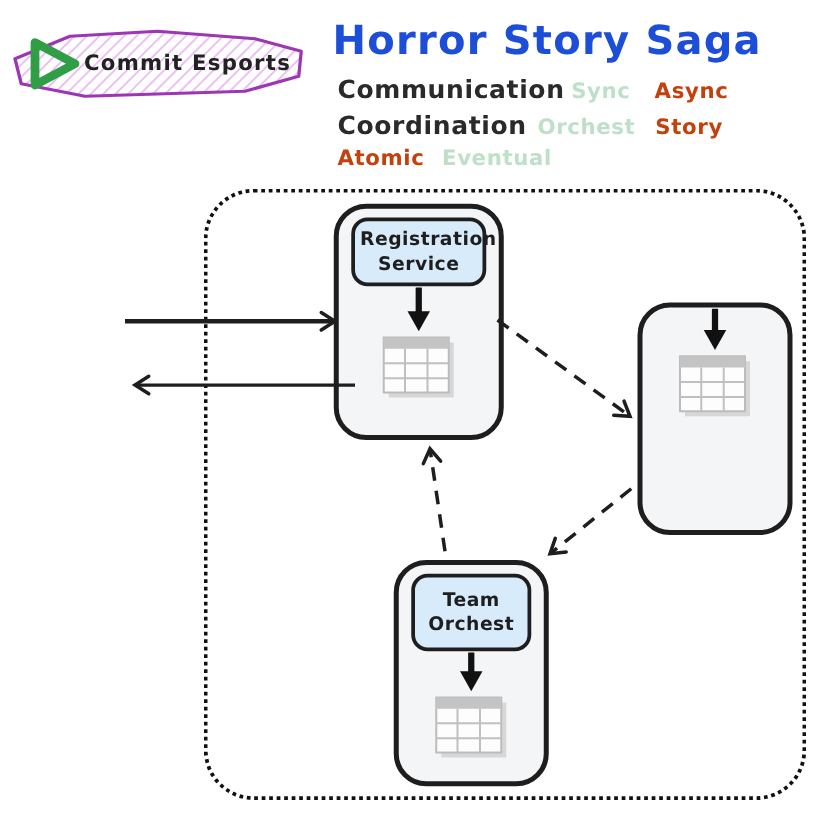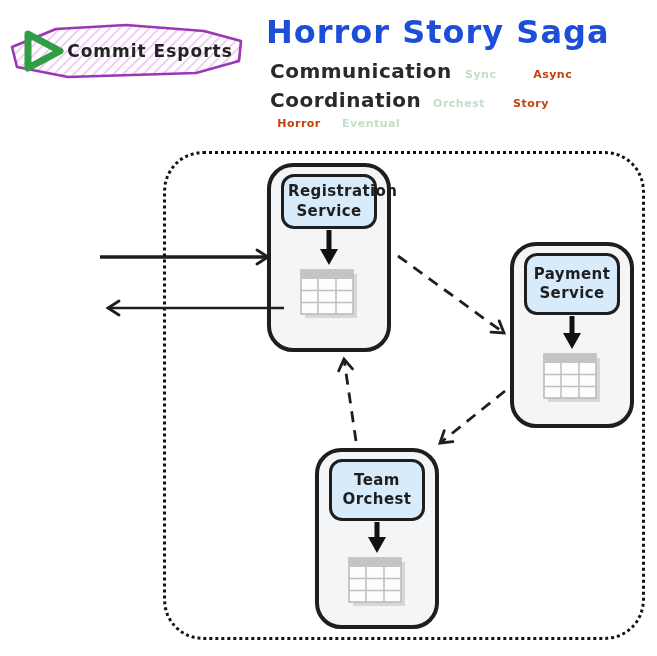--- a/index.html
+++ b/index.html
@@ -21,37 +21,37 @@
 
   
   .title {
     position: absolute; left: 266px; top: 13px;
     font-size: 32px; font-weight: 700; letter-spacing: 1px; color: #1d4ed8;
     white-space: nowrap;
   }
   .legend { position: absolute; left: 270px; top: 59px; width: 360px; }
   .legend-row { display: flex; align-items: baseline; height: 29px; }
   .legend-label { flex: 0 0 160px; font-size: 20px; font-weight: 600; color: #2a2a2a; letter-spacing: .5px; }
-  .legend-opt { font-size: 11px; font-weight: 700; letter-spacing: .5px; margin-right: 14px; min-width: 58px; text-align: center; }
+  .legend-opt { font-size: 17px; font-weight: 700; letter-spacing: .5px; margin-right: 14px; min-width: 58px; text-align: center; }
   .opt-active   { color: #c2410c; }
   .opt-inactive { color: #bfe0c8; }
 
   
   .boundary {
     position: absolute; left: 163px; top: 151px; width: 482px; height: 489px;
     border: 3px dotted #111; border-radius: 40px; background: transparent;
   }
 
   
   .service {
     position: absolute; background: #f3f5f7;
     border: 4px solid #1e1e1e; border-radius: 26px;
     display: flex; flex-direction: column; align-items: center;
   }
-  .svc-registration { left: 267px; top: 163px; width: 124px; height: 189px; align-items: center; }
+  .svc-registration { left: 267px; top: 163px; width: 136px; height: 189px; align-items: center; }
   .svc-payment      { left: 510px; top: 242px; width: 124px; height: 186px; }
   .svc-team         { left: 315px; top: 448px; width: 124px; height: 181px; }
   .service-header {
     margin-top: 7px; width: calc(100% - 20px);
     background: #d8ebfb; border: 3.5px solid #1e1e1e; border-radius: 13px;
     padding: 5px 4px; text-align: center;
     font-size: 15px; font-weight: 600; line-height: 1.3; letter-spacing: .4px;
   }
   .inner-arrow { margin-top: 1px; }
   .table-icon  { margin-top: 0; }
@@ -85,21 +85,21 @@
       <span class="legend-label">Communication</span>
       <span class="legend-opt opt-inactive">Sync</span>
       <span class="legend-opt opt-active">Async</span>
     </div>
     <div class="legend-row">
       <span class="legend-label">Coordination</span>
       <span class="legend-opt opt-inactive">Orchest</span>
       <span class="legend-opt opt-active">Story</span>
     </div>
     <div class="legend-row">
-      <span class="legend-opt opt-active">Horror</span>
+      <span class="legend-opt opt-active">Atomic</span>
       <span class="legend-opt opt-inactive">Eventual</span>
     </div>
   </div>
 
   <div class="boundary"></div>
 
   <div class="service svc-registration">
     <div class="service-header">
       <span>Registration Service</span>
     </div>
@@ -112,23 +112,20 @@
       <rect x="2" y="4" width="52" height="44" fill="#fdfdfd" stroke="#bcbcbc" stroke-width="1.6"></rect>
       <rect x="2" y="4" width="52" height="9" fill="#c4c4c4"></rect>
       <line x1="19" y1="13" x2="19" y2="48" stroke="#c0c0c0" stroke-width="1.6"></line>
       <line x1="37" y1="13" x2="37" y2="48" stroke="#c0c0c0" stroke-width="1.6"></line>
       <line x1="2" y1="24.5" x2="54" y2="24.5" stroke="#c0c0c0" stroke-width="1.6"></line>
       <line x1="2" y1="36.5" x2="54" y2="36.5" stroke="#c0c0c0" stroke-width="1.6"></line>
     </svg>
   </div>
 
   <div class="service svc-payment">
-    <div class="service-header">
-      <span>Payment Service</span>
-    </div>
     <svg class="inner-arrow" width="26" height="34" viewBox="0 0 26 34">
       <line x1="13" y1="1" x2="13" y2="20" stroke="#111" stroke-width="5" stroke-linecap="round"></line>
       <polygon points="4,17 22,17 13,33" fill="#111"></polygon>
     </svg>
     <svg class="table-icon" width="60" height="54" viewBox="0 0 60 54">
       <rect x="6" y="8" width="52" height="44" fill="#d7d7d7"></rect>
       <rect x="2" y="4" width="52" height="44" fill="#fdfdfd" stroke="#bcbcbc" stroke-width="1.6"></rect>
       <rect x="2" y="4" width="52" height="9" fill="#c4c4c4"></rect>
       <line x1="19" y1="13" x2="19" y2="48" stroke="#c0c0c0" stroke-width="1.6"></line>
       <line x1="37" y1="13" x2="37" y2="48" stroke="#c0c0c0" stroke-width="1.6"></line>

